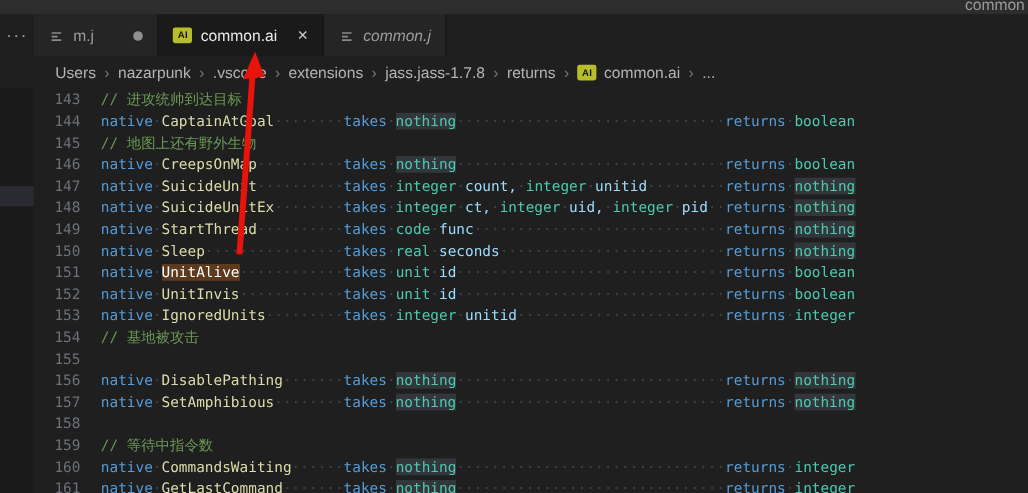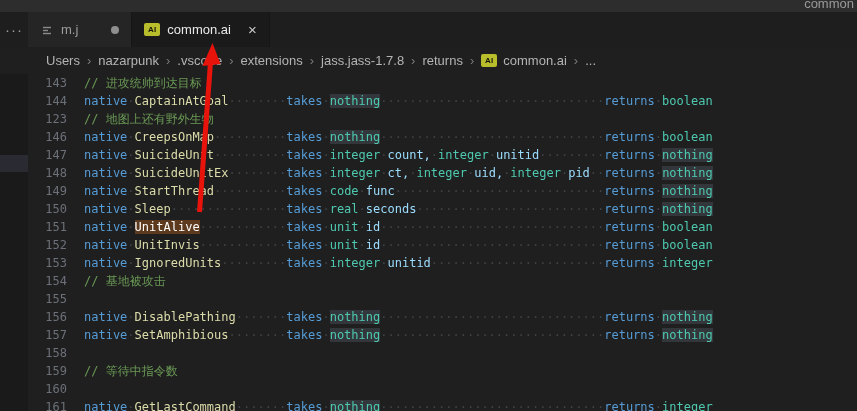--- a/index.html
+++ b/index.html
@@ -119,20 +119,30 @@
           </svg>
         </span>
         <span class="tab-label">m.j</span>
         <span class="dot"></span>
       </div>
       <div class="tab active">
         <span class="ai-badge">AI</span>
         <span class="tab-label">common.ai</span>
         <span class="close">×</span>
       </div>
+      <div class="tab preview">
+        <span class="file-icon">
+          <svg width="14" height="14" viewBox="0 0 14 14">
+            <line x1="3" y1="4.5" x2="11" y2="4.5" stroke="#8a8a8a" stroke-width="1.4"></line>
+            <line x1="3" y1="7.5" x2="8" y2="7.5" stroke="#8a8a8a" stroke-width="1.4"></line>
+            <line x1="3" y1="10.5" x2="11" y2="10.5" stroke="#8a8a8a" stroke-width="1.4"></line>
+          </svg>
+        </span>
+        <span class="tab-label">common.j</span>
+      </div>
     </div>
 </div>
 
 <div class="breadcrumbs" id="breadcrumbs">
     <span class="crumb">
       <span>Users</span>
     </span>
     <span class="crumb-sep">›</span>
     <span class="crumb">
       <span>nazarpunk</span>
@@ -171,21 +181,21 @@
 <div class="code" id="code">
     <div class="row">
       <span class="ln">143</span>
       <span class="src"><span class="cm">// 进攻统帅到达目标</span></span>
     </div>
     <div class="row">
       <span class="ln">144</span>
       <span class="src"><span class="kw">native</span><span class="ws">·</span><span class="fn">CaptainAtGoal</span><span class="ws">········</span><span class="kw">takes</span><span class="ws">·</span><span class="tyh">nothing</span><span class="ws">·······························</span><span class="kw">returns</span><span class="ws">·</span><span class="ty">boolean</span></span>
     </div>
     <div class="row">
-      <span class="ln">123</span>
+      <span class="ln">145</span>
       <span class="src"><span class="cm">// 地图上还有野外生物</span></span>
     </div>
     <div class="row">
       <span class="ln">146</span>
       <span class="src"><span class="kw">native</span><span class="ws">·</span><span class="fn">CreepsOnMap</span><span class="ws">··········</span><span class="kw">takes</span><span class="ws">·</span><span class="tyh">nothing</span><span class="ws">·······························</span><span class="kw">returns</span><span class="ws">·</span><span class="ty">boolean</span></span>
     </div>
     <div class="row">
       <span class="ln">147</span>
       <span class="src"><span class="kw">native</span><span class="ws">·</span><span class="fn">SuicideUnit</span><span class="ws">··········</span><span class="kw">takes</span><span class="ws">·</span><span class="ty">integer</span><span class="ws">·</span><span class="pm">count,</span><span class="ws">·</span><span class="ty">integer</span><span class="ws">·</span><span class="pm">unitid</span><span class="ws">·········</span><span class="kw">returns</span><span class="ws">·</span><span class="tyh">nothing</span></span>
     </div>
@@ -231,20 +241,21 @@
     <div class="row">
       <span class="ln">158</span>
       <span class="src"></span>
     </div>
     <div class="row">
       <span class="ln">159</span>
       <span class="src"><span class="cm">// 等待中指令数</span></span>
     </div>
     <div class="row">
       <span class="ln">160</span>
+      <span class="src"><span class="kw">native</span><span class="ws">·</span><span class="fn">CommandsWaiting</span><span class="ws">······</span><span class="kw">takes</span><span class="ws">·</span><span class="tyh">nothing</span><span class="ws">·······························</span><span class="kw">returns</span><span class="ws">·</span><span class="ty">integer</span></span>
     </div>
     <div class="row">
       <span class="ln">161</span>
       <span class="src"><span class="kw">native</span><span class="ws">·</span><span class="fn">GetLastCommand</span><span class="ws">·······</span><span class="kw">takes</span><span class="ws">·</span><span class="tyh">nothing</span><span class="ws">·······························</span><span class="kw">returns</span><span class="ws">·</span><span class="ty">integer</span></span>
     </div>
   </div>
 
 <svg class="arrow-overlay" viewBox="0 0 857 411">
   <line id="arrow-shaft" x1="199.5" y1="212" x2="210.5" y2="62" stroke-width="5" stroke="#e8130b"></line>
   <polygon id="arrow-head" points="212.5,43 202.5,66 220.5,64" fill="#e8130b"></polygon>

